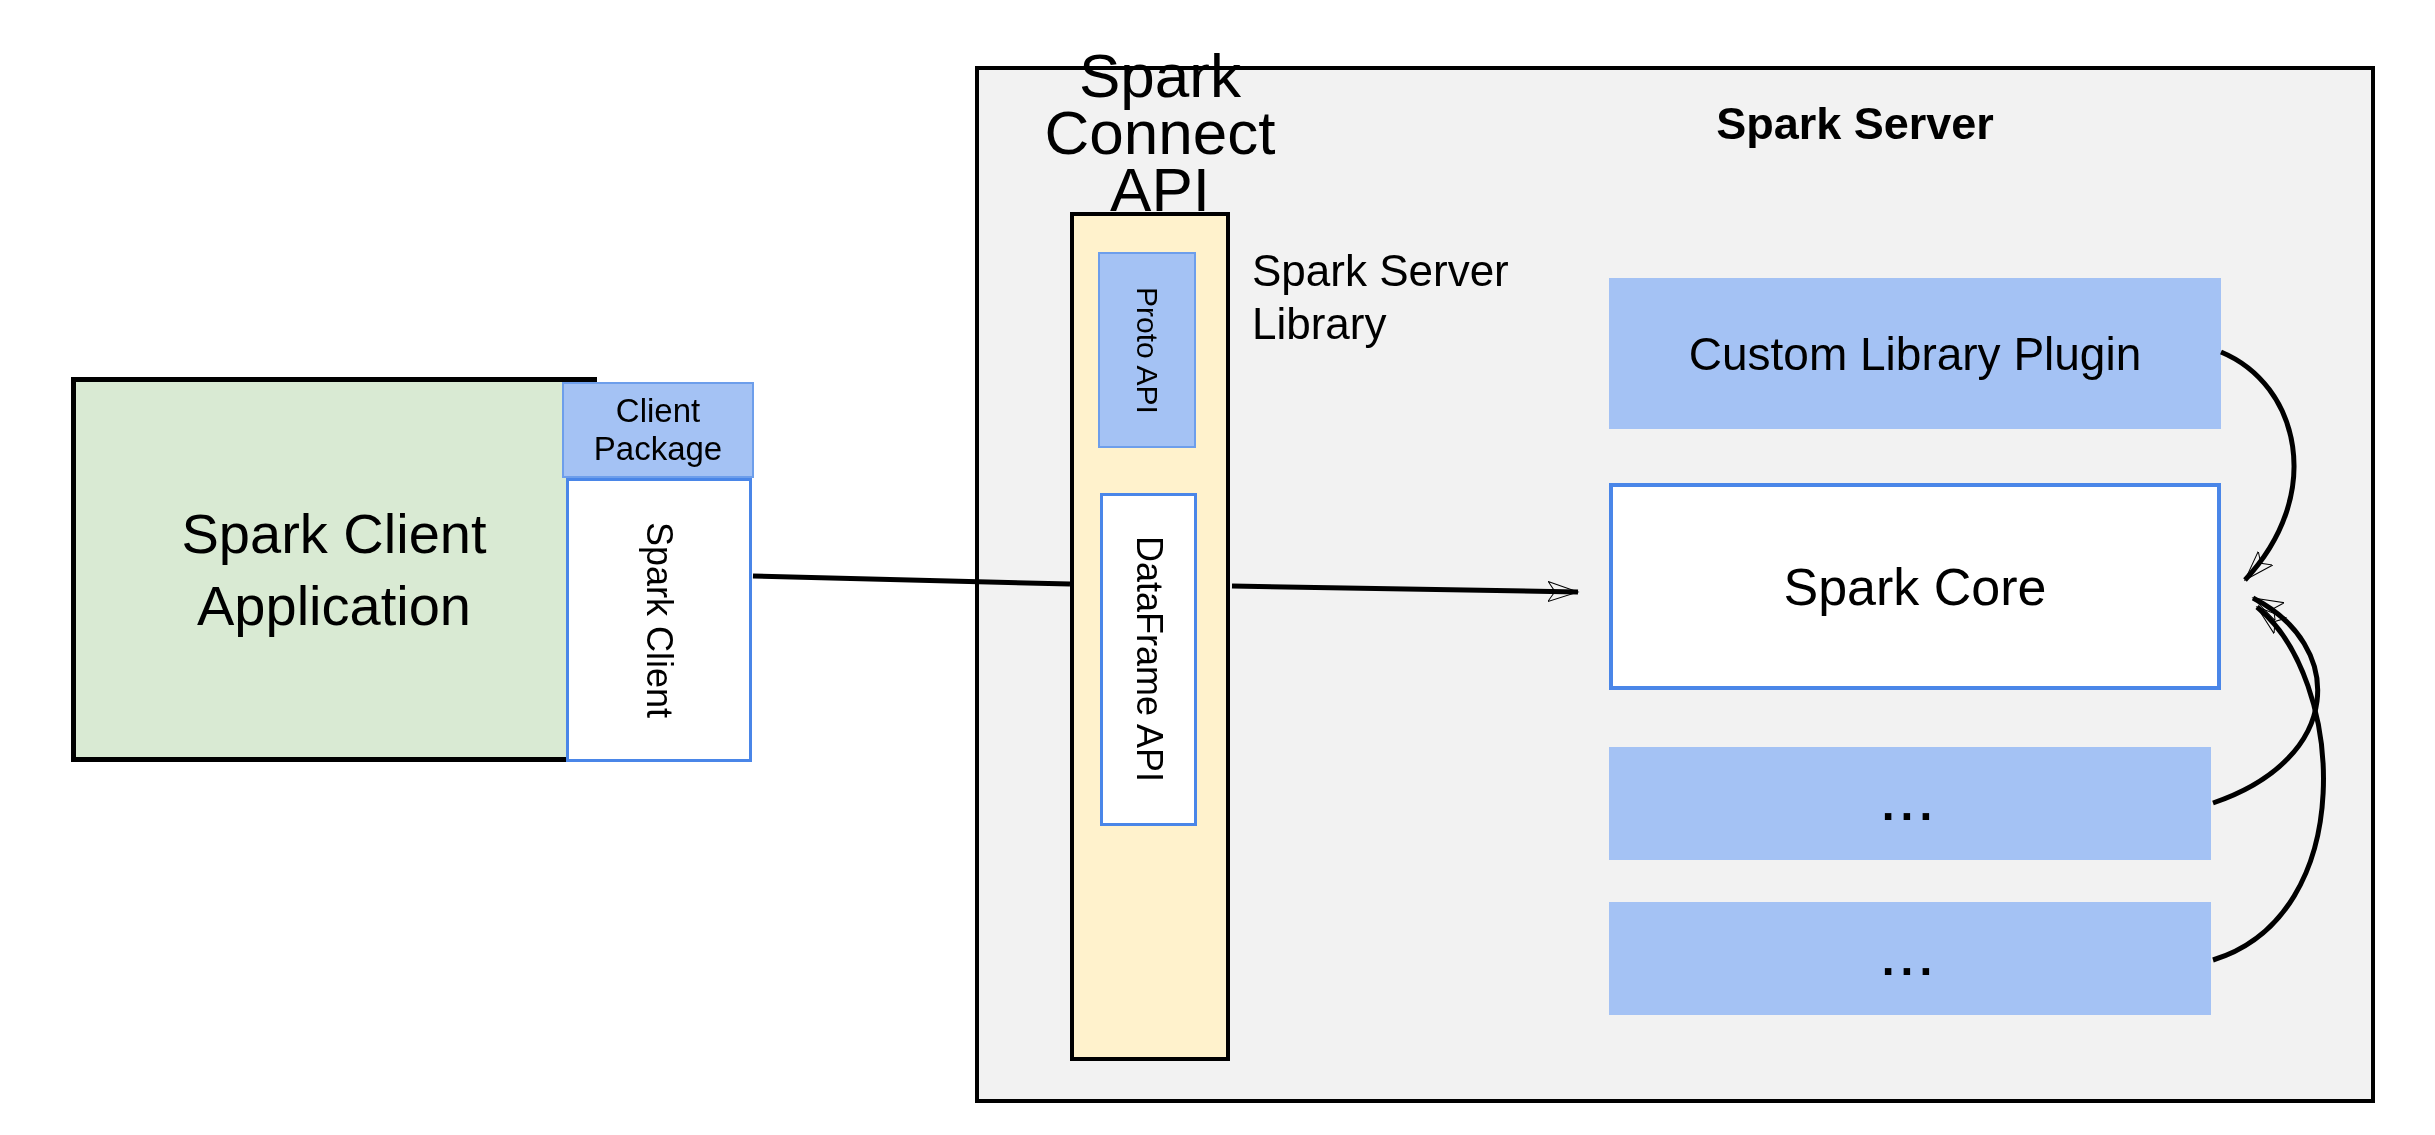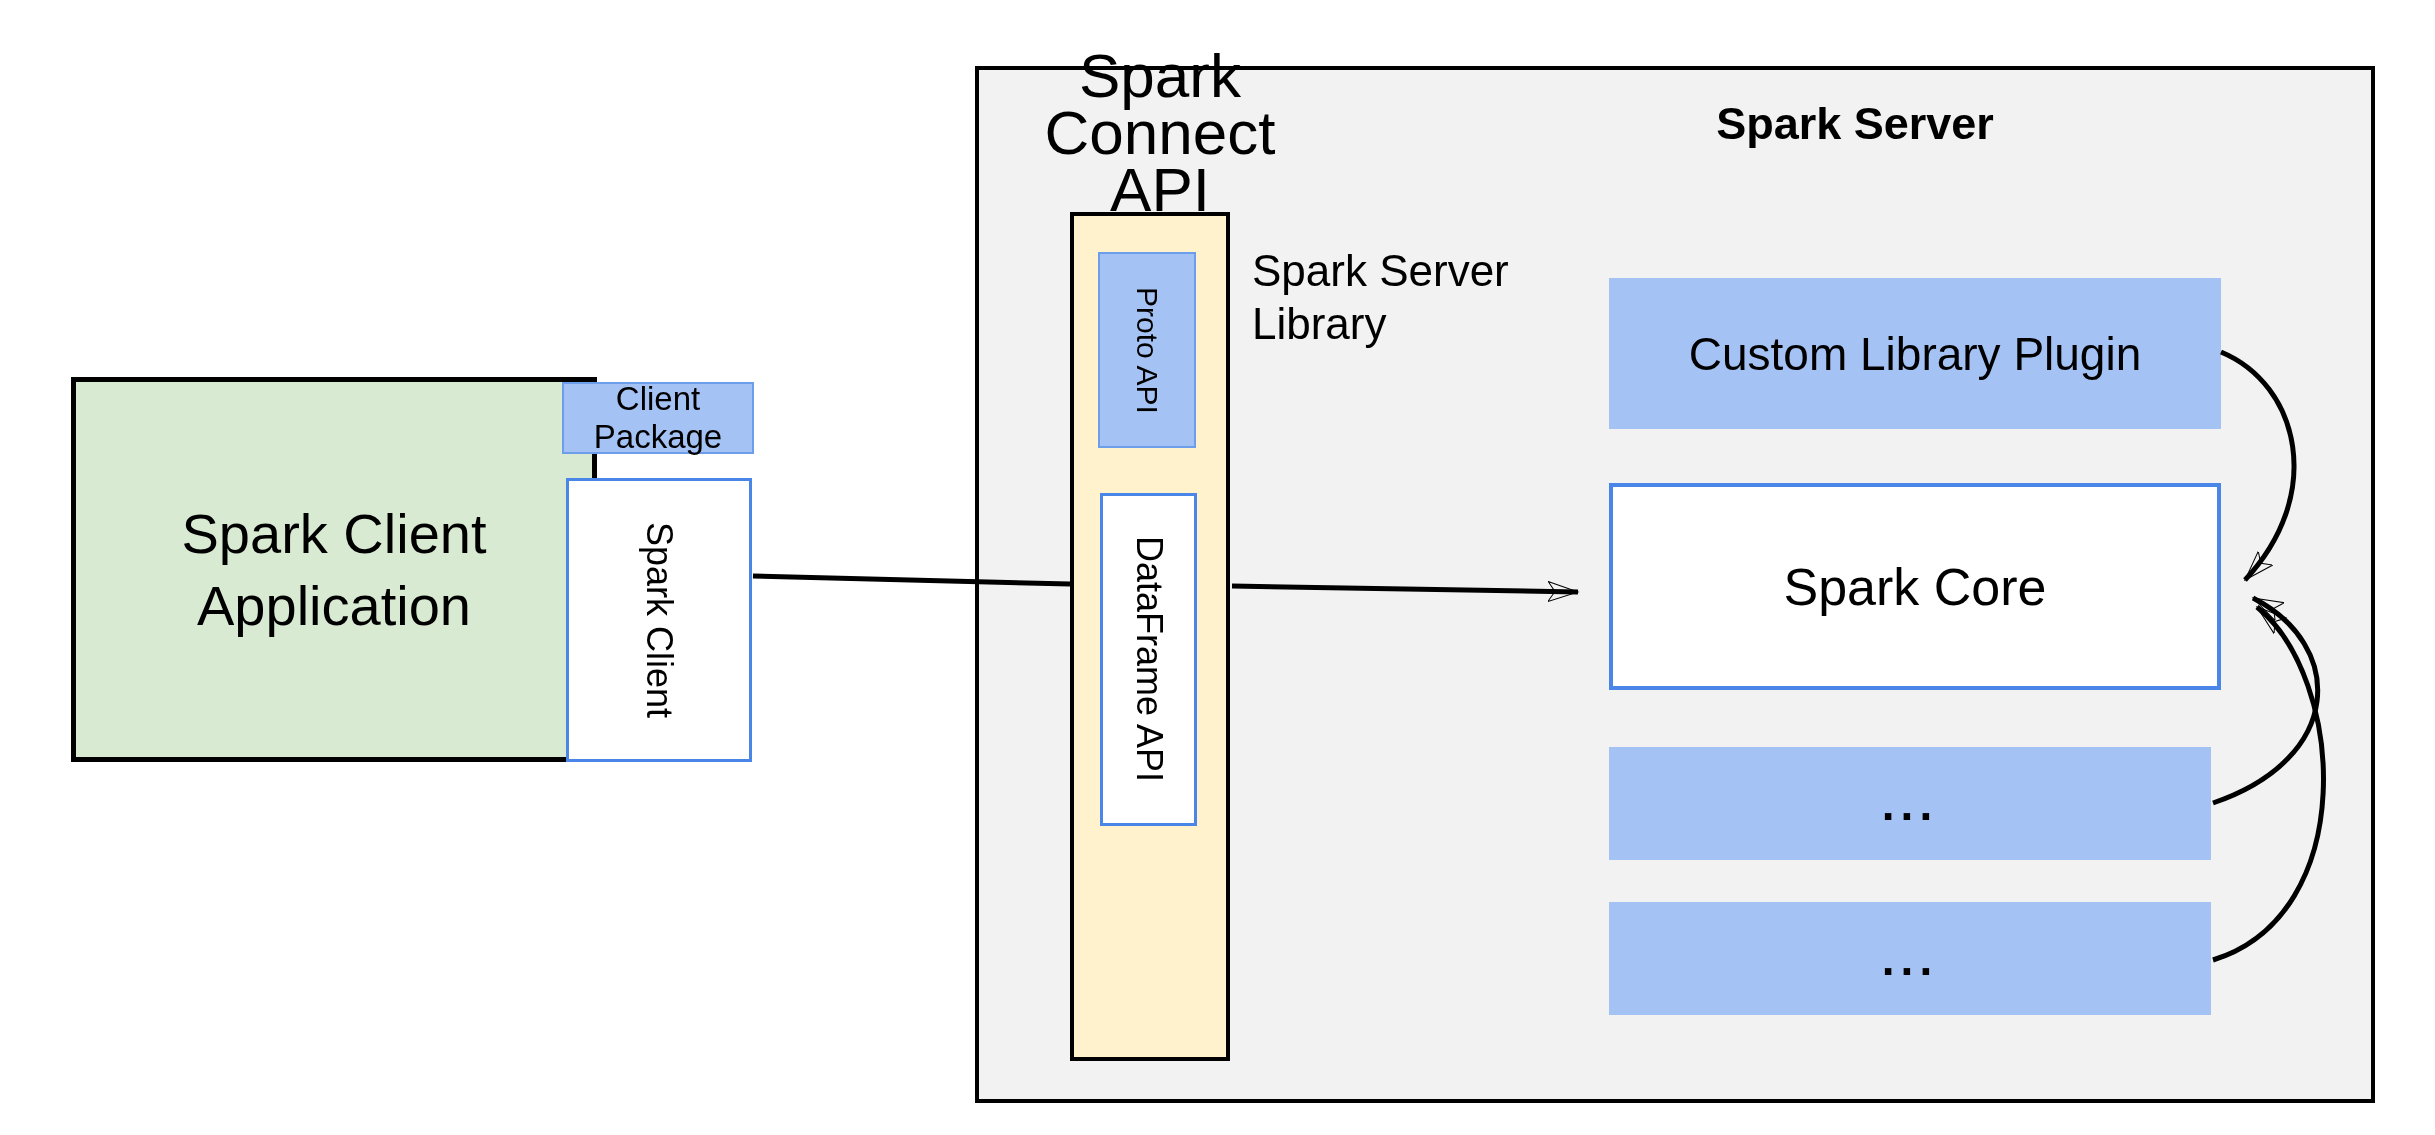--- a/index.html
+++ b/index.html
@@ -33,21 +33,21 @@
 
   <div class="abs center lbl" style="left:960px;top:72px;width:400px;height:120px;font-size:62px;line-height:57px;">Spark Connect
 API</div>
 
   <div class="abs center" style="left:1655px;top:96px;width:400px;height:56px;font-size:45px;font-weight:bold;">Spark Server</div>
 
   <div class="abs box-green" style="left:71px;top:377px;width:526px;height:385px;"></div>
   <div class="abs center lbl" style="left:71px;top:377px;width:526px;height:385px;font-size:56px;line-height:72px;">Spark Client
 Application</div>
 
-  <div class="abs box-blue-bordered center lbl" style="left:562px;top:382px;width:192px;height:72px;font-size:33px;line-height:38px;">Client
+  <div class="abs box-blue-bordered center lbl" style="left:562px;top:382px;width:192px;height:96px;font-size:33px;line-height:38px;">Client
 Package</div>
 
   <div class="abs box-white center" style="left:566px;top:478px;width:186px;height:284px;">
     <span class="vtext" style="font-size:36px;">Spark Client</span>
   </div>
 
   <div class="abs box-yellow" style="left:1070px;top:212px;width:160px;height:849px;"></div>
 
   <div class="abs box-blue-bordered center" style="left:1098px;top:252px;width:98px;height:196px;">
     <span class="vtext" style="font-size:30px;">Proto API</span>

